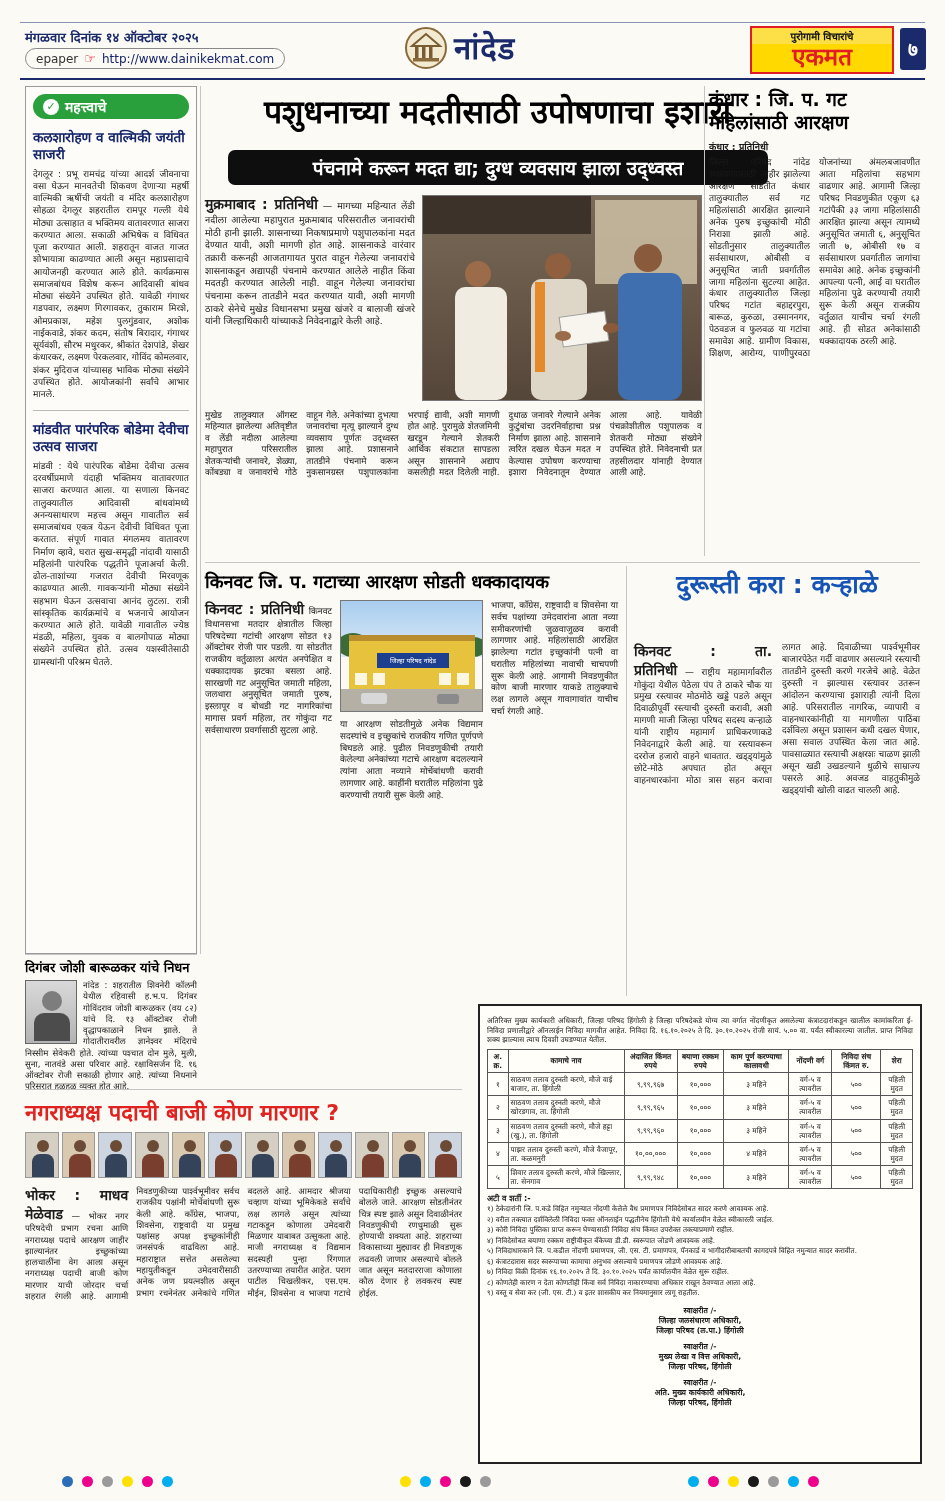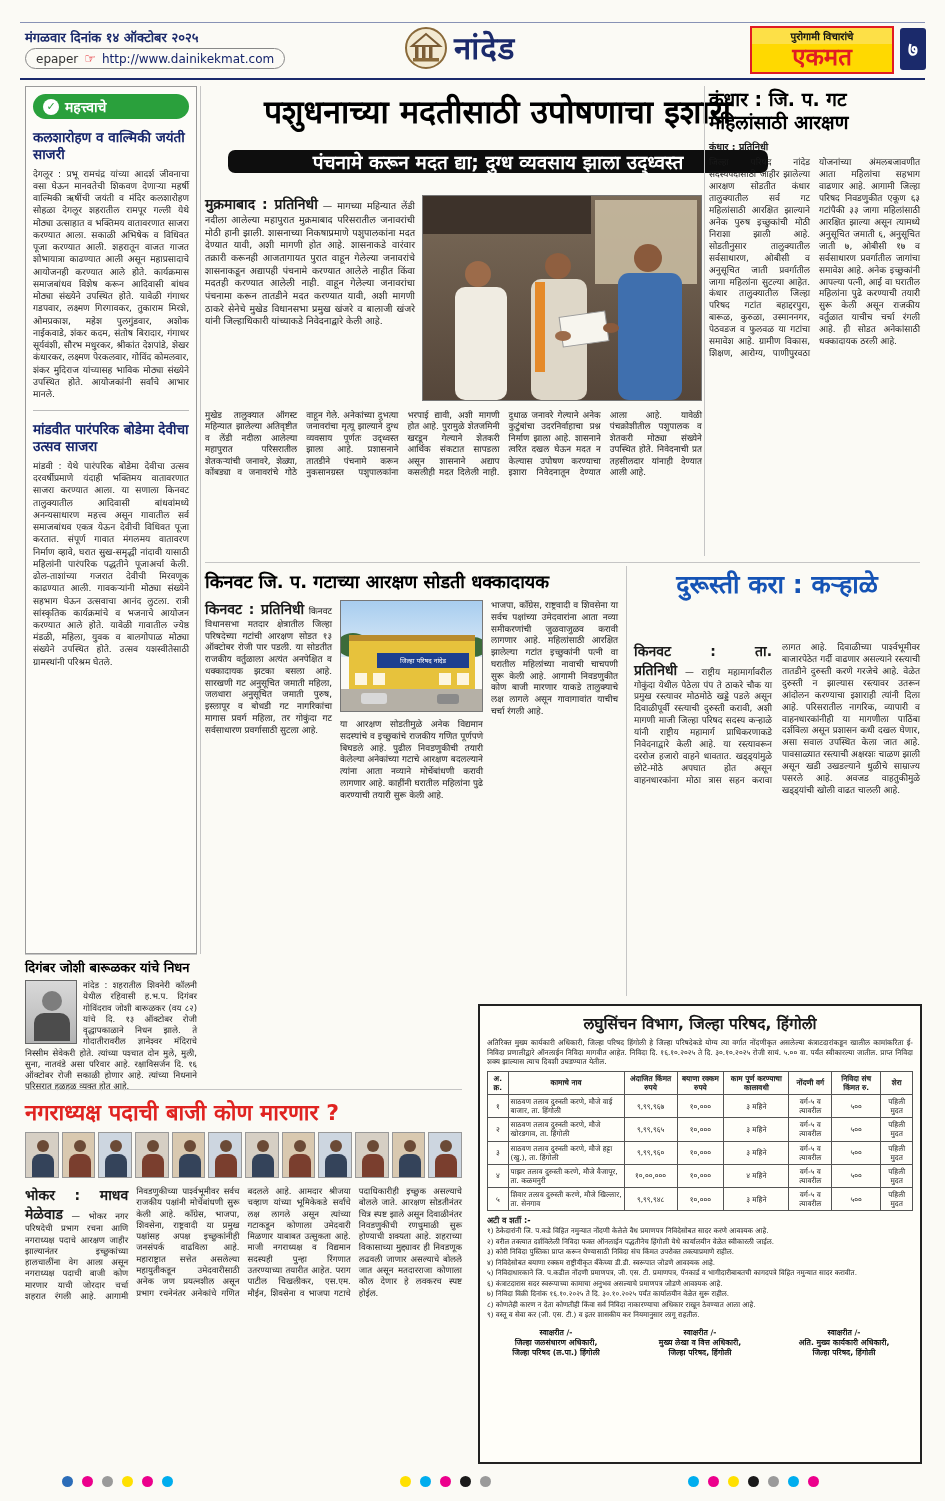--- a/index.html
+++ b/index.html
@@ -37,21 +37,21 @@
              color:#fff;font-weight:bold;font-size:14px;padding:3px 10px;}
   .greenhead .circ{width:16px;height:16px;border-radius:50%;background:#fff;color:#2aa03c;
                    font-size:11px;display:flex;align-items:center;justify-content:center;font-weight:bold;flex:0 0 16px;}
   .lb-head{margin-top:10px;font-size:13.5px;font-weight:bold;color:#15246b;line-height:1.25;}
   .lb-body{margin-top:5px;font-size:9px;line-height:1.36;text-align:justify;color:#222;}
   .lb-div{margin:10px 0 2px 0;border-top:1px solid #bbb;}
 
   
   #lead-headline{left:205px;top:94px;width:585px;font-size:32px;font-weight:bold;color:#000;
                  text-align:center;line-height:1.15;}
-  #lead-subbar{left:228px;top:150px;width:540px;height:23px;background:#0e0e0e;border-radius:7px;
+  #lead-subbar{left:228px;top:150px;width:540px;height:35px;background:#0e0e0e;border-radius:7px;
                color:#fff;font-weight:bold;font-size:19px;display:flex;align-items:center;justify-content:center;}
   #lead-col1{left:205px;top:195px;width:210px;height:206px;font-size:9.4px;line-height:1.35;}
   .dateline{font-weight:bold;font-size:14px;}
   #lead-photo{left:422px;top:195px;width:280px;height:206px;border:1px solid #777;overflow:hidden;}
   #lead-cont{left:205px;top:410px;width:497px;height:148px;column-count:5;column-gap:9px;
              font-size:8.7px;line-height:1.32;}
 
   .vdiv,.hdiv{background:#c5c5c5;}
   #vd1{left:200px;top:86px;width:1px;height:868px;}
   #vd2{left:704px;top:86px;width:1px;height:470px;}
@@ -63,21 +63,21 @@
   
   #kandhar{left:709px;top:88px;width:211px;}
   .kan-head{font-size:19px;font-weight:bold;line-height:1.22;color:#000;}
   .kan-date{margin-top:6px;font-size:9.5px;font-weight:bold;}
   .kan-body{margin-top:4px;font-size:8.9px;line-height:1.34;column-count:2;column-gap:9px;height:408px;text-align:justify;}
 
   
   #kin-head{left:205px;top:569px;width:420px;font-size:18px;font-weight:bold;white-space:nowrap;color:#000;}
   #kin-c1{left:205px;top:600px;width:127px;height:394px;font-size:8.8px;line-height:1.34;}
   #kin-photo{left:340px;top:600px;width:143px;height:112px;border:1px solid #777;overflow:hidden;position:absolute;}
-  #kin-sign{position:absolute;left:36px;top:52px;width:92px;height:15px;background:#1d3f8f;color:#fff;
+  #kin-sign{position:absolute;left:36px;top:52px;width:72px;height:15px;background:#1d3f8f;color:#fff;
             font-size:6.5px;display:flex;align-items:center;justify-content:center;}
   #kin-c2{left:340px;top:719px;width:143px;height:276px;font-size:8.8px;line-height:1.34;}
   #kin-c3{left:491px;top:600px;width:127px;height:394px;font-size:8.8px;line-height:1.34;}
 
   
   #diw-head{left:634px;top:569px;width:286px;font-size:25px;font-weight:bold;color:#1553b5;
             text-align:center;line-height:1.25;}
   #diw-body{left:634px;top:642px;width:286px;height:352px;column-count:2;column-gap:10px;
             font-size:8.9px;line-height:1.34;text-align:justify;}
 
@@ -107,21 +107,21 @@
   .t-title{font-size:15.5px;font-weight:bold;text-align:center;}
   .t-sub{font-size:11.5px;font-weight:bold;text-align:center;margin-top:2px;text-decoration:underline;}
   .t-intro{font-size:7.3px;line-height:1.32;text-align:justify;margin:4px 0;}
   #tender table{width:100%;border-collapse:collapse;font-size:7.3px;line-height:1.25;margin:3px 0;}
   #tender th,#tender td{border:1px solid #555;padding:2px;vertical-align:middle;}
   #tender th{text-align:center;font-weight:bold;}
   #tender td.c{text-align:center;}
   .t-cond{font-size:8px;font-weight:bold;margin-top:3px;}
   .t-notes{font-size:7.1px;line-height:1.34;text-align:justify;}
   .t-notes div{margin-top:1px;}
-  .t-sign{display:flex;justify-content:space-between;margin-top:7px;font-size:7.7px;font-weight:bold;text-align:center;gap:6px;}
+  .t-sign{display:flex;justify-content:space-between;margin-top:7px;font-size:7.7px;font-weight:bold;text-align:center;gap:6px;flex-direction:column;}
   .t-sign .blk{flex:1;}
 
   
   .dots{display:flex;gap:9px;}
   #dots-l{left:62px;top:1476px;}
   #dots-c{left:400px;top:1476px;}
   #dots-r{left:688px;top:1476px;}
   .dot{width:11px;height:11px;border-radius:50%;}
   .d-cy{background:#00adee;}.d-mg{background:#ec008c;}.d-yl{background:#ffe000;}
   .d-bk{background:#1a1a1a;}.d-gy{background:#9a9a9a;}.d-bl{background:#2b6cb8;}
@@ -264,21 +264,20 @@
   <div class="portrait"></div>
   <div class="portrait"></div>
   <div class="portrait"></div>
   <div class="portrait"></div>
 </div>
 <div class="abs" id="mayor-body">
   <span class="dateline">भोकर : माधव मेळेवाड</span>&nbsp;—&nbsp;<span>भोकर नगर परिषदेची प्रभाग रचना आणि नगराध्यक्ष पदाचे आरक्षण जाहीर झाल्यानंतर इच्छुकांच्या हालचालींना वेग आला असून नगराध्यक्ष पदाची बाजी कोण मारणार याची जोरदार चर्चा शहरात रंगली आहे. आगामी निवडणुकीच्या पार्श्वभूमीवर सर्वच राजकीय पक्षांनी मोर्चेबांधणी सुरू केली आहे. काँग्रेस, भाजपा, शिवसेना, राष्ट्रवादी या प्रमुख पक्षांसह अपक्ष इच्छुकांनीही जनसंपर्क वाढविला आहे. महाराष्ट्रात सत्तेत असलेल्या महायुतीकडून उमेदवारीसाठी अनेक जण प्रयत्नशील असून प्रभाग रचनेनंतर अनेकांचे गणित बदलले आहे. आमदार श्रीजया चव्हाण यांच्या भूमिकेकडे सर्वांचे लक्ष लागले असून त्यांच्या गटाकडून कोणाला उमेदवारी मिळणार याबाबत उत्सुकता आहे. माजी नगराध्यक्ष व विद्यमान सदस्यही पुन्हा रिंगणात उतरण्याच्या तयारीत आहेत. पराग पाटील चिखलीकर, एस.एम. मौईन, शिवसेना व भाजपा गटाचे पदाधिकारीही इच्छुक असल्याचे बोलले जाते. आरक्षण सोडतीनंतर चित्र स्पष्ट झाले असून दिवाळीनंतर निवडणुकीची रणधुमाळी सुरू होण्याची शक्यता आहे. शहराच्या विकासाच्या मुद्द्यावर ही निवडणूक लढवली जाणार असल्याचे बोलले जात असून मतदारराजा कोणाला कौल देणार हे लवकरच स्पष्ट होईल.</span>
 </div>
 
 <div class="abs" id="tender">
-  <div class="t-title">लघुसिंचन विभाग, जिल्हा परिषद, हिंगोली</div>
   <div class="t-intro">अतिरिक्त मुख्य कार्यकारी अधिकारी, जिल्हा परिषद हिंगोली हे जिल्हा परिषदेकडे योग्य त्या वर्गात नोंदणीकृत असलेल्या कंत्राटदारांकडून खालील कामांकरिता ई-निविदा प्रणालीद्वारे ऑनलाईन निविदा मागवीत आहेत. निविदा दि. १६.१०.२०२५ ते दि. ३०.१०.२०२५ रोजी सायं. ५.०० वा. पर्यंत स्वीकारल्या जातील. प्राप्त निविदा शक्य झाल्यास त्याच दिवशी उघडण्यात येतील.</div>
   <table>
     <thead>
       <tr>
         <th>अ. क्र.</th>
         <th>कामाचे नाव</th>
         <th>अंदाजित किंमत रुपये</th>
         <th>बयाणा रक्कम रुपये</th>
         <th>काम पूर्ण करण्याचा कालावधी</th>
         <th>नोंदणी वर्ग</th>

